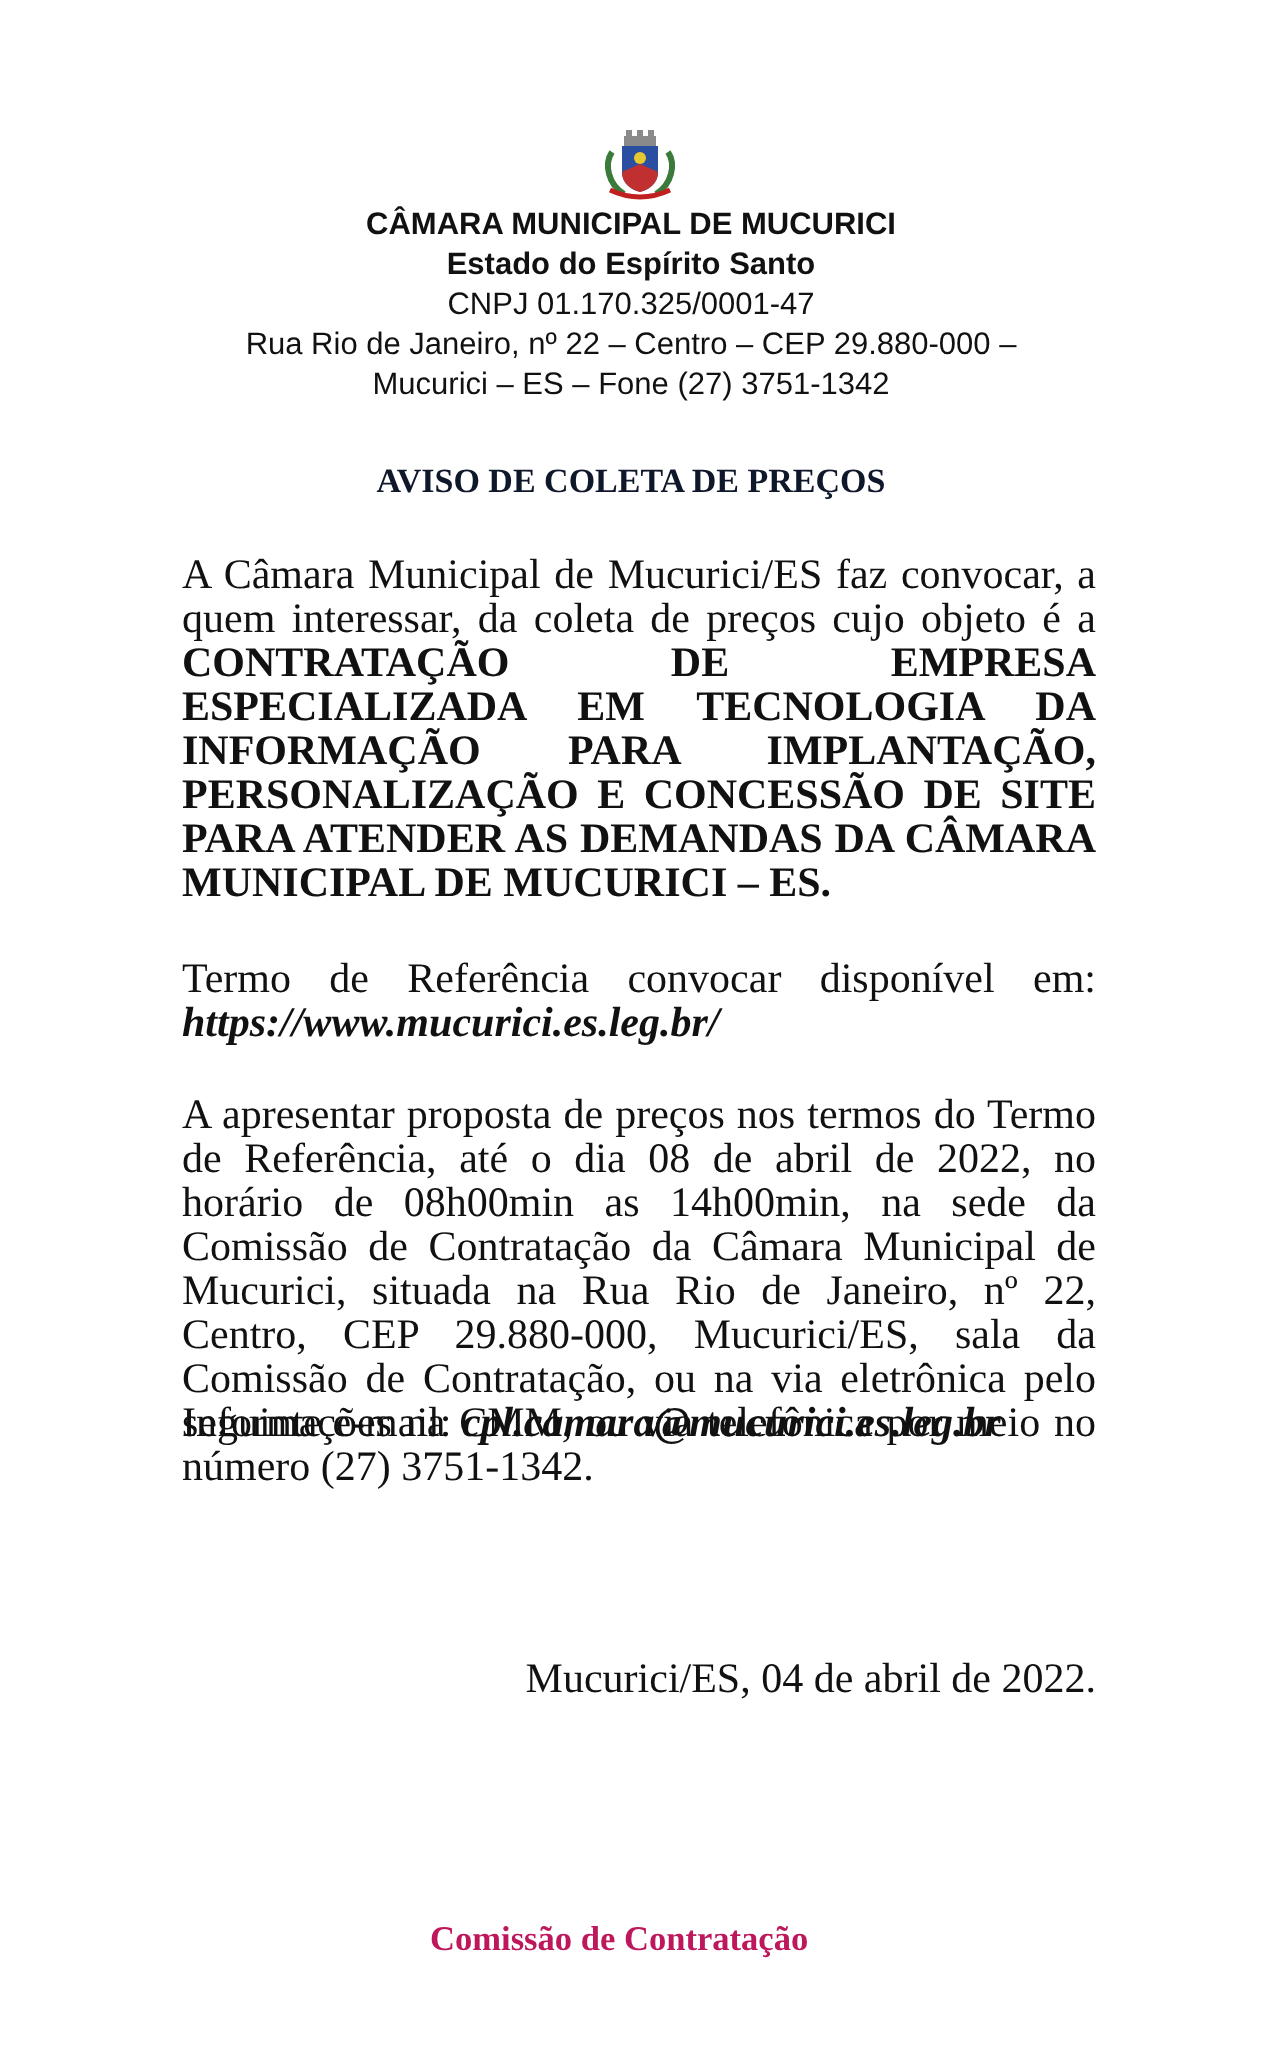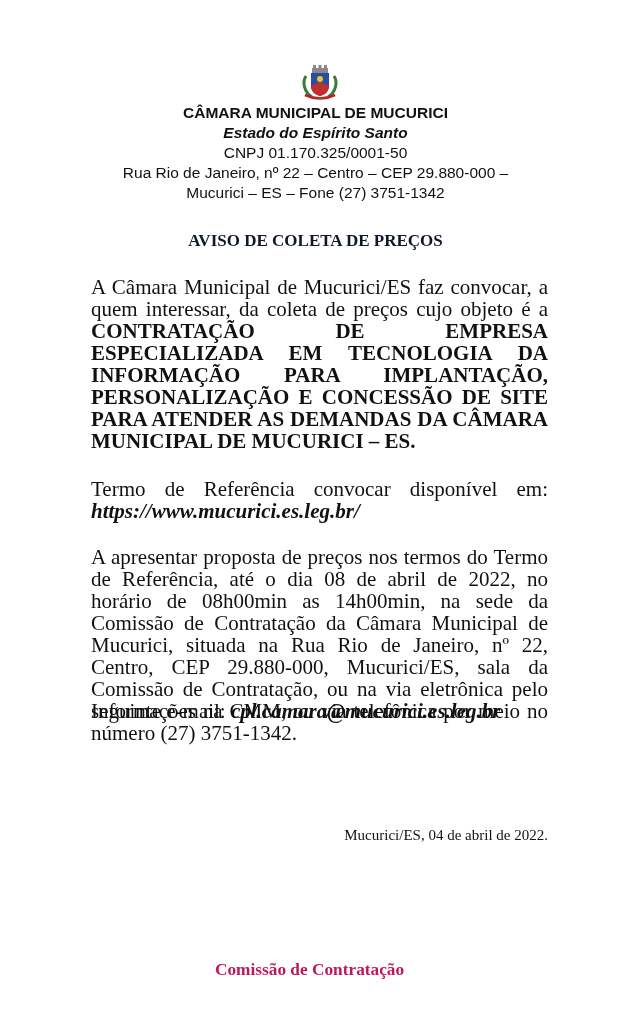--- a/index.html
+++ b/index.html
@@ -2,33 +2,33 @@
 <html><head>
   <meta charset="utf-8">
   <style>
     html, body { margin: 0; padding: 0; background: #ffffff; }
     body { width: 631px; height: 1024px; position: relative; overflow: hidden; color: #111; }
     .page { position: absolute; left: 0; top: 0; width: 631px; height: 1024px; background: #fff; }
     .crest { position: absolute; left: 300px; top: 64px; width: 40px; height: 38px; }
     .header { position: absolute; left: 60px; width: 511px; top: 103px; text-align: center;
       font-family: "Liberation Sans", sans-serif; font-size: 15.5px; line-height: 20px; color: #111; }
     .header .h-title { font-weight: bold; }
-    .header .h-state { font-weight: bold; font-style: italic; }
+    .header .h-state { font-weight: bold; }
     .title { position: absolute; left: 60px; width: 511px; top: 231px; text-align: center;
       font-family: "Liberation Serif", serif; font-weight: bold; font-size: 17px; color: #0f172a; }
     .body-text { position: absolute; left: 91px; width: 457px; font-family: "Liberation Serif", serif;
       font-size: 21px; line-height: 22px; text-align: justify; color: #111; }
     .p1 { top: 276px; }
     .p2 { top: 478px; }
     .p3 { top: 546px; }
     .p4 { top: 700px; }
     .bold { font-weight: bold; }
     .bi { font-weight: bold; font-style: italic; margin-top: 36px; }
     .date { position: absolute; right: 83px; top: 827px; font-family: "Liberation Serif", serif;
-      font-size: 15px; color: #111; }
+      font-size: 21px; color: #111; }
     .signature { position: absolute; left: 215px; top: 916px; font-family: "Liberation Serif", serif;
       font-weight: bold; font-size: 17.3px; color: #be185d; margin-top: 44px; }
     a.link { color: #111; text-decoration: none; }
   </style>
 </head>
 <body>
 
 <div class="page">
 
   <svg class="crest" viewBox="0 0 40 38">
@@ -40,21 +40,21 @@
     <rect x="24" y="1" width="3" height="4" fill="#8a8a8a"></rect>
     <path d="M11 9 H29 V22 C29 28 24 31 20 32 C16 31 11 28 11 22 Z" fill="#2a4fa0"></path>
     <circle cx="20" cy="15" r="3" fill="#e8c830"></circle>
     <path d="M11 22 L20 18 L29 22 C29 28 24 31 20 32 C16 31 11 28 11 22 Z" fill="#c03030"></path>
     <path d="M5 31 Q20 38 35 31" stroke="#c02020" stroke-width="2.5" fill="none"></path>
   </svg>
 
   <div class="header">
     <div class="h-title">CÂMARA MUNICIPAL DE MUCURICI</div>
     <div class="h-state">Estado do Espírito Santo</div>
-    <div>CNPJ 01.170.325/0001-50</div>
+    <div>CNPJ 01.170.325/0001-47</div>
     <div>Rua Rio de Janeiro, nº 22 – Centro – CEP 29.880-000 –</div>
     <div>Mucurici – ES – Fone (27) 3751-1342</div>
   </div>
 
   <div class="title">AVISO DE COLETA DE PREÇOS</div>
 
   <div class="body-text p1">
     <span>A Câmara Municipal de Mucurici/ES faz convocar, a quem interessar, da coleta de preços cujo objeto é a </span><span class="bold">CONTRATAÇÃO DE EMPRESA ESPECIALIZADA EM TECNOLOGIA DA INFORMAÇÃO PARA IMPLANTAÇÃO, PERSONALIZAÇÃO E CONCESSÃO DE SITE PARA ATENDER AS DEMANDAS DA CÂMARA MUNICIPAL DE MUCURICI – ES.</span>
   </div>
 

